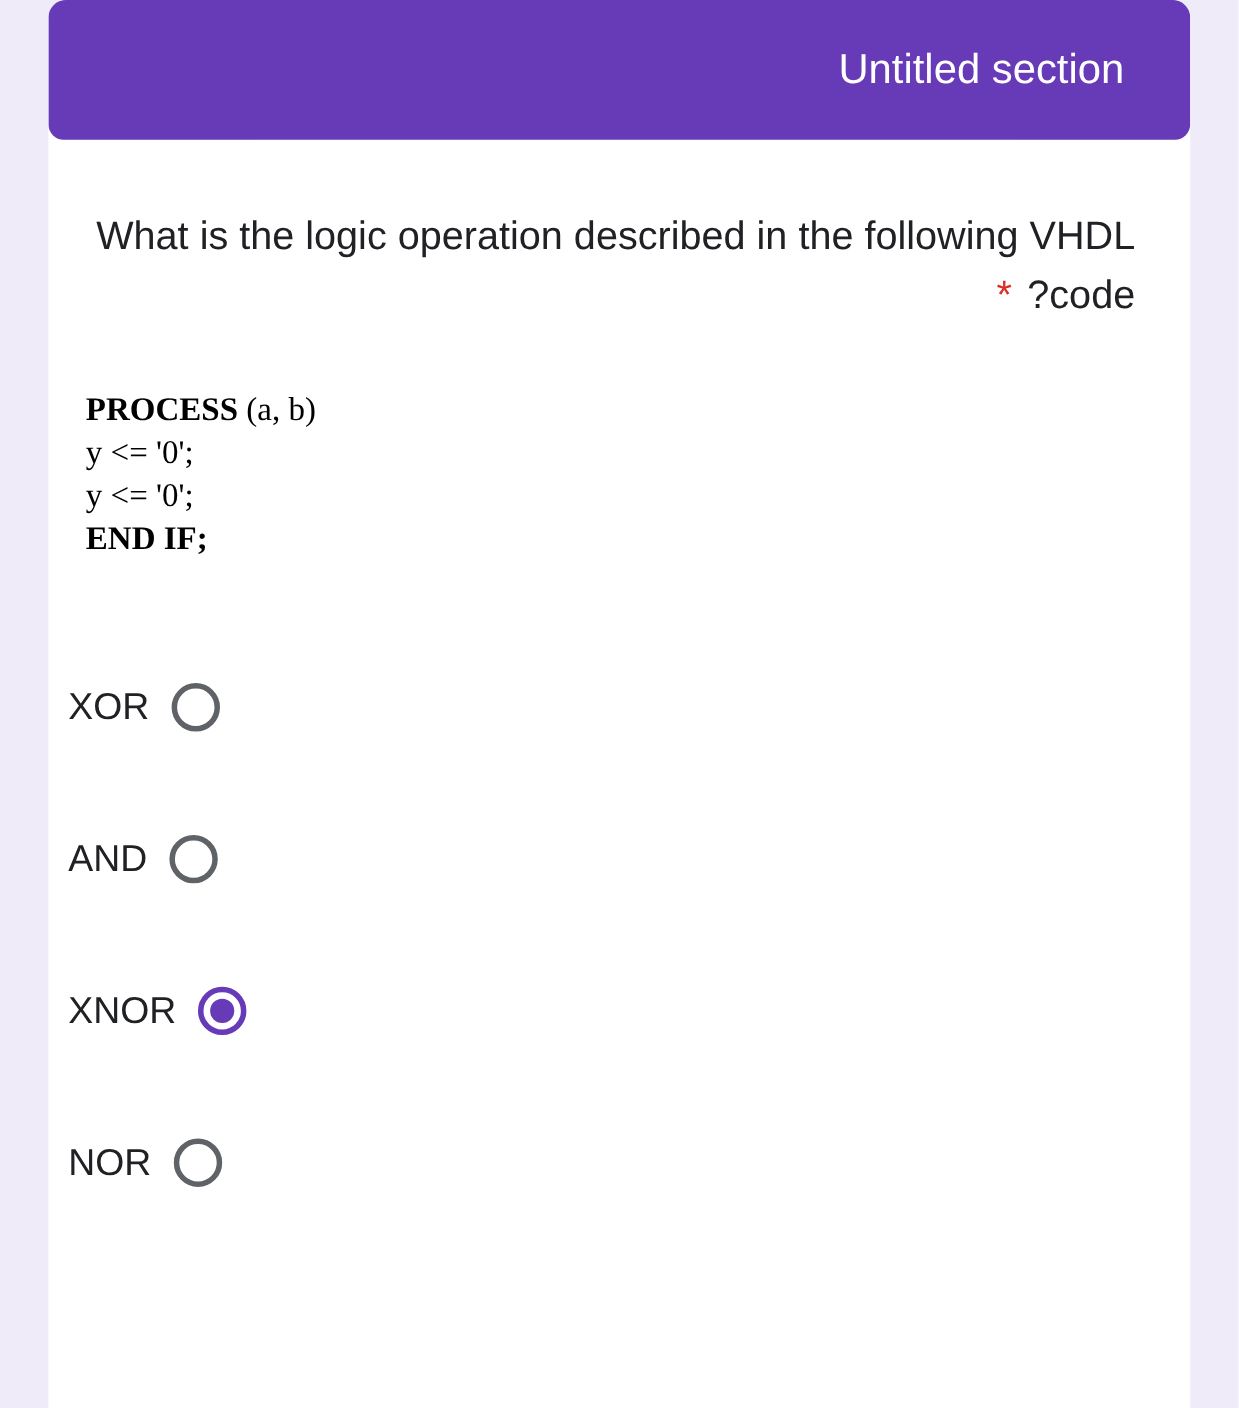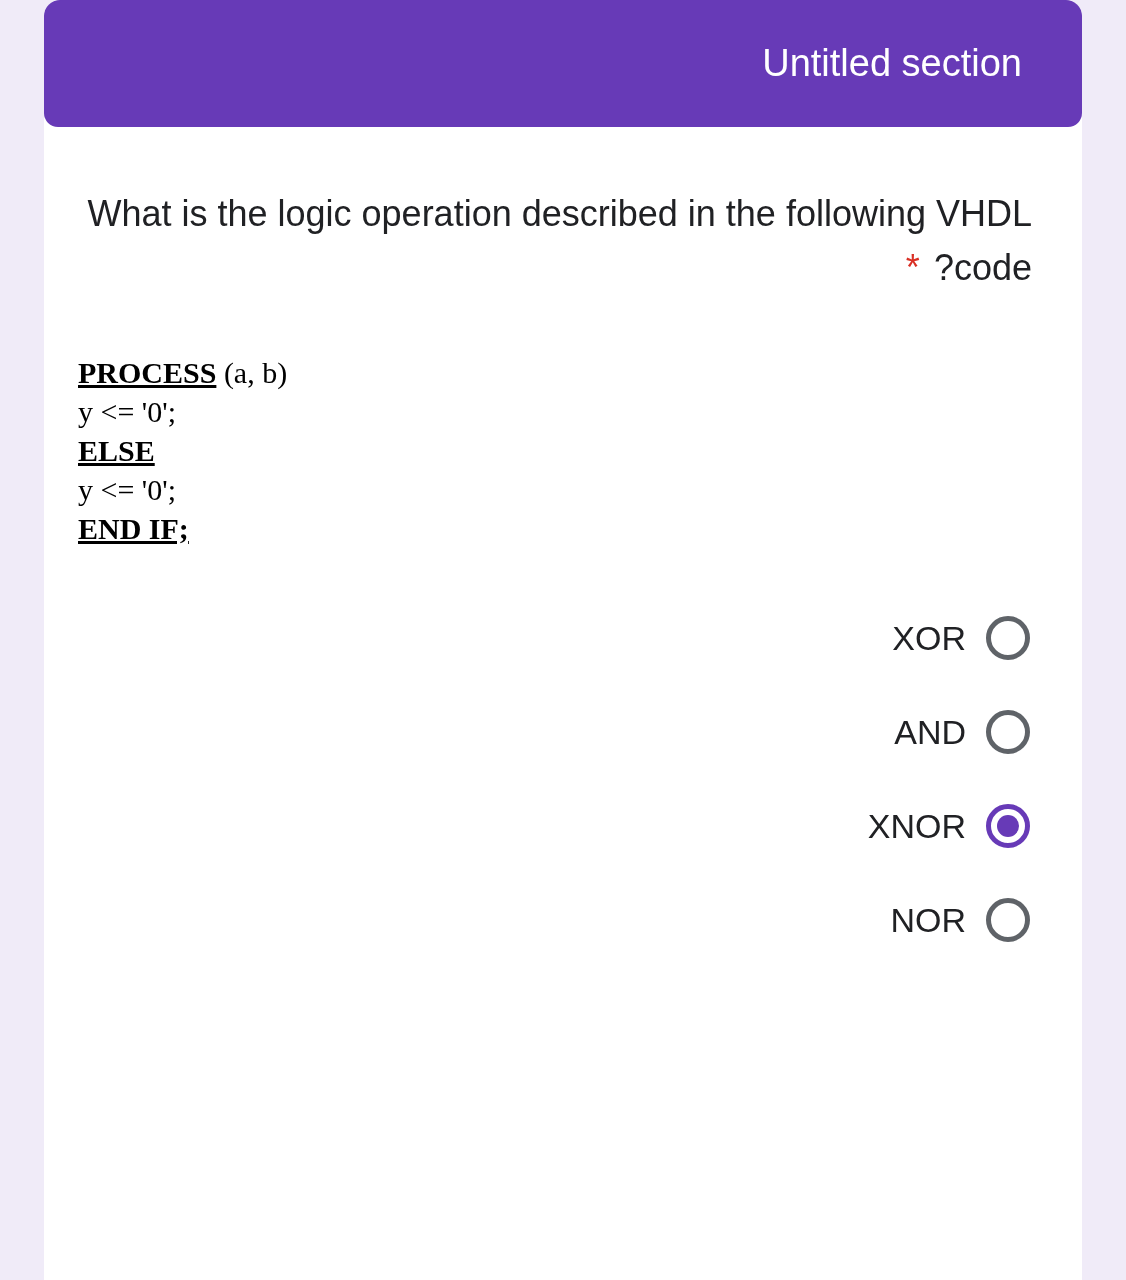--- a/index.html
+++ b/index.html
@@ -53,34 +53,33 @@
       margin: 0 8px 60px 8px;
       font-family: 'Times New Roman', serif;
       font-size: 30px;
       line-height: 1.3;
       color: #000;
       text-align: left;
       direction: ltr;
     }
     .code-block .bold {
       font-weight: bold;
-      text-decoration: underline;
     }
     .options {
       display: flex;
       flex-direction: column;
       gap: 50px;
       padding: 0 20px 40px 0;
     }
     .option-row {
       display: flex;
-      justify-content: flex-end;
       align-items: center;
       gap: 20px;
       cursor: pointer;
+      margin-top: 44px;
     }
     .option-label {
       font-size: 34px;
       color: #202124;
     }
     .radio {
       width: 44px;
       height: 44px;
       border: 5px solid #5f6368;
       border-radius: 50%;
@@ -111,21 +110,20 @@
   <div class="question-block">
     <div class="question-text">
       <span>What is the logic operation described in the</span>
       <span>following VHDL code?</span>
       <span class="required-star">*</span>
     </div>
 
     <div class="code-block">
       <div><span class="bold">PROCESS</span><span> (a, b)</span></div>
       <div>y &lt;= '0';</div>
-      <div class="bold">ELSE</div>
       <div> y &lt;= '0';</div>
       <div class="bold">END IF;</div>
     </div>
 
     <div class="options">
       <div class="option-row">
         <span class="option-label">XOR</span>
         <span class="radio"></span>
       </div>
       <div class="option-row">

